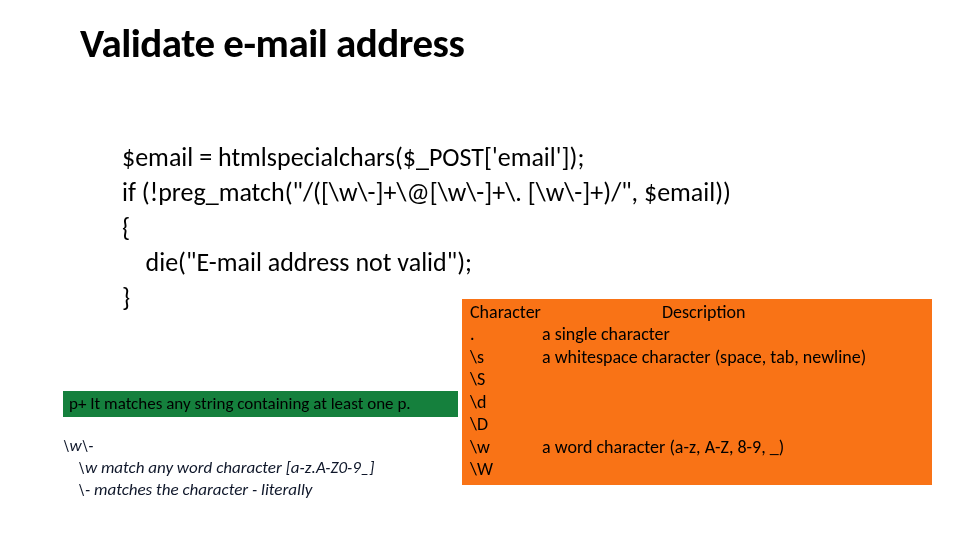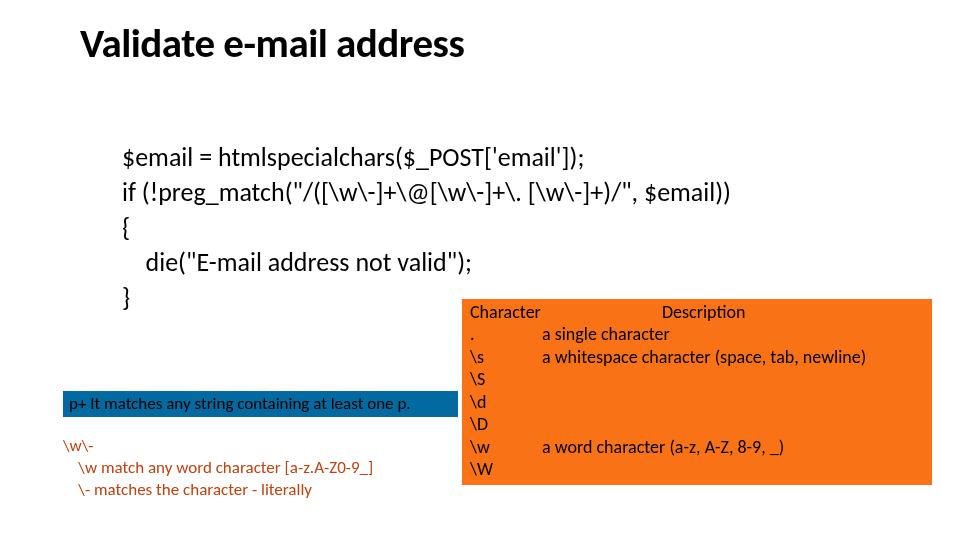--- a/index.html
+++ b/index.html
@@ -1,22 +1,22 @@
 <!DOCTYPE html>
 <html><head>
 <meta charset="utf-8">
 <style>
   * { margin: 0; padding: 0; box-sizing: border-box; }
   html, body { width: 960px; height: 540px; background: #fff; font-family: "Segoe UI", "Calibri", Arial, sans-serif; overflow: hidden; }
   .slide { position: relative; width: 960px; height: 540px; }
   .title { position: absolute; left: 74px; top: 18px; font-size: 41px; font-weight: 700; color: #000; letter-spacing: -0.5px; margin-left: 6px; }
   .code { position: absolute; left: 74px; top: 140px; font-size: 26px; line-height: 1.35; color: #000; white-space: pre; font-family: "Segoe UI", "Calibri", Arial, sans-serif; font-weight: 400; margin-left: 48px; }
-  .note-left { position: absolute; background: #0369a1; font-size: 17px; color: #000; padding: 2px 6px; line-height: 1.3; }
+  .note-left { position: absolute; background: #15803d; font-size: 17px; color: #000; padding: 2px 6px; line-height: 1.3; }
   .note1 { left: 63px; top: 391px; width: 395px; }
-  .note2 { position: absolute; left: 63px; top: 435px; font-size: 17px; color: #c2410c; line-height: 1.3; white-space: pre; }
+  .note2 { position: absolute; left: 63px; top: 435px; font-size: 17px; color: #0f172a; line-height: 1.3; white-space: pre; font-style: italic; }
   .table-box { position: absolute; left: 462px; top: 299px; width: 470px; background: #f97316; padding: 2px 8px 4px 8px; }
   .thead { display: flex; color: #000; font-size: 18px; }
   .thead .c1 { width: 72px; }
   .thead .c2 { padding-left: 120px; }
   .trow { display: flex; color: #000; font-size: 18px; line-height: 1.25; }
   .trow .c1 { width: 72px; white-space: pre; }
   .trow .c2 { flex: 1; }
 </style>
 </head>
 <body>

